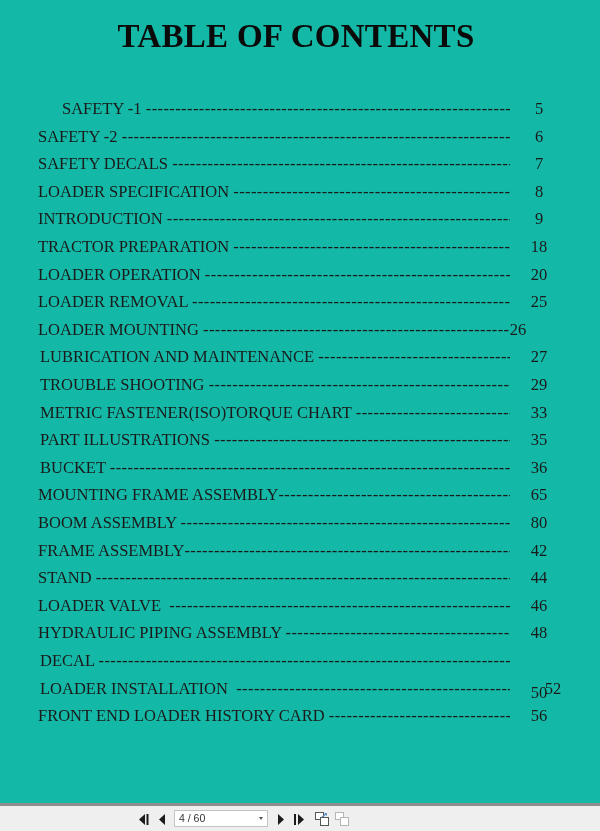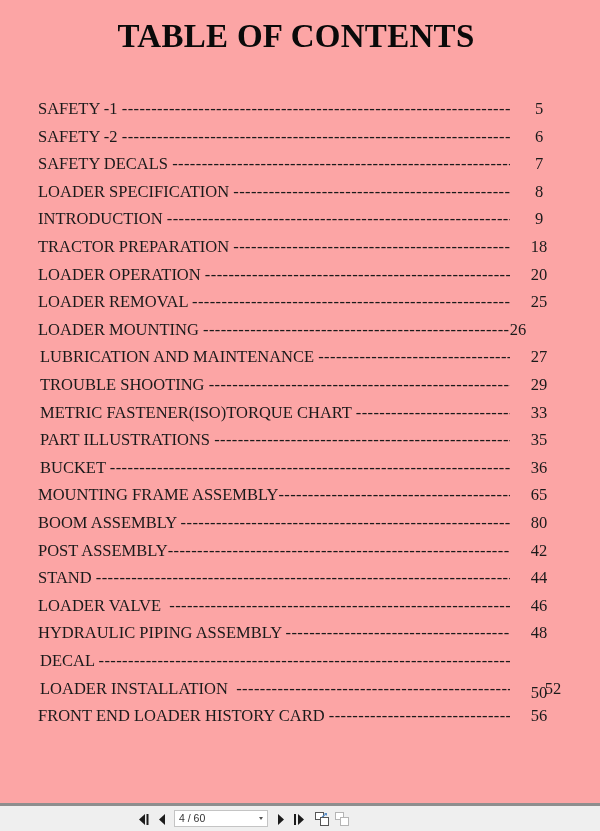--- a/index.html
+++ b/index.html
@@ -13,21 +13,21 @@
       position: relative;
       overflow: hidden;
       font-family: "Liberation Serif", "DejaVu Serif", serif;
       color: #111111;
     }
     .page {
       position: absolute;
       left: 0; top: 0;
       width: 600px;
       height: 803px;
-      background: #fca5a5;
+      background: #14b8a6;
     }
     .title {
       position: absolute;
       left: 0;
       top: 18px;
       width: 592px;
       text-align: center;
       font-weight: bold;
       font-size: 33px;
       letter-spacing: 0.3px;
@@ -104,21 +104,21 @@
     }
   </style>
 </head>
 <body>
 
 <div class="page">
   <div class="title">TABLE OF CONTENTS</div>
 
   <div class="toc" id="toc">
       <div class="toc-row" style="top: 0px; left: 0px; width: 600px;">
-        <span class="entry" style="left: 38px; width: 472px;"><span style="white-space: pre;">SAFETY -1 </span><span style="letter-spacing: 0.4px;">-----------------------------------------------------------------------------</span></span>
+        <span class="entry" style="left: 38px; width: 472px;"><span style="white-space: pre; margin-left: 24px;">SAFETY -1 </span><span style="letter-spacing: 0.4px;">-----------------------------------------------------------------------------</span></span>
         <span class="page-num" style="left: 519px;">5</span>
       </div>
       <div class="toc-row" style="top: 27.6px; left: 0px; width: 600px;">
         <span class="entry" style="left: 38px; width: 472px;"><span style="white-space: pre;">SAFETY -2 </span><span style="letter-spacing: 0.4px;">-----------------------------------------------------------------------------</span></span>
         <span class="page-num" style="left: 519px;">6</span>
       </div>
       <div class="toc-row" style="top: 55.2px; left: 0px; width: 600px;">
         <span class="entry" style="left: 38px; width: 472px;"><span style="white-space: pre; text-align: center;">SAFETY DECALS </span><span style="letter-spacing: 0.4px;">----------------------------------------------------------------------</span></span>
         <span class="page-num" style="left: 519px;">7</span>
       </div>
@@ -168,21 +168,21 @@
       </div>
       <div class="toc-row" style="top: 386.4px; left: 0px; width: 600px;">
         <span class="entry" style="left: 38px; width: 472px;"><span style="white-space: pre;">MOUNTING FRAME ASSEMBLY</span><span style="letter-spacing: 0.4px;">--------------------------------------------------------</span></span>
         <span class="page-num" style="left: 519px;">65</span>
       </div>
       <div class="toc-row" style="top: 414px; left: 0px; width: 600px;">
         <span class="entry" style="left: 38px; width: 472px;"><span style="white-space: pre;">BOOM ASSEMBLY </span><span style="letter-spacing: 0.4px;">----------------------------------------------------------------------</span></span>
         <span class="page-num" style="left: 519px;">80</span>
       </div>
       <div class="toc-row" style="top: 441.6px; left: 0px; width: 600px;">
-        <span class="entry" style="left: 38px; width: 472px;"><span style="white-space: pre;">POST ASSEMBLY</span><span style="letter-spacing: 0.4px;">--------------------------------------------------------------------------</span></span>
+        <span class="entry" style="left: 38px; width: 472px;"><span style="white-space: pre;">FRAME ASSEMBLY</span><span style="letter-spacing: 0.4px;">--------------------------------------------------------------------------</span></span>
         <span class="page-num" style="left: 519px;">42</span>
       </div>
       <div class="toc-row" style="top: 469.2px; left: 0px; width: 600px;">
         <span class="entry" style="left: 38px; width: 472px;"><span style="white-space: pre;">STAND </span><span style="letter-spacing: 0.4px;">-------------------------------------------------------------------------------------</span></span>
         <span class="page-num" style="left: 519px;">44</span>
       </div>
       <div class="toc-row" style="top: 496.8px; left: 0px; width: 600px;">
         <span class="entry" style="left: 38px; width: 472px;"><span style="white-space: pre;">LOADER VALVE  </span><span style="letter-spacing: 0.4px;">-----------------------------------------------------------------------</span></span>
         <span class="page-num" style="left: 519px;">46</span>
       </div>

